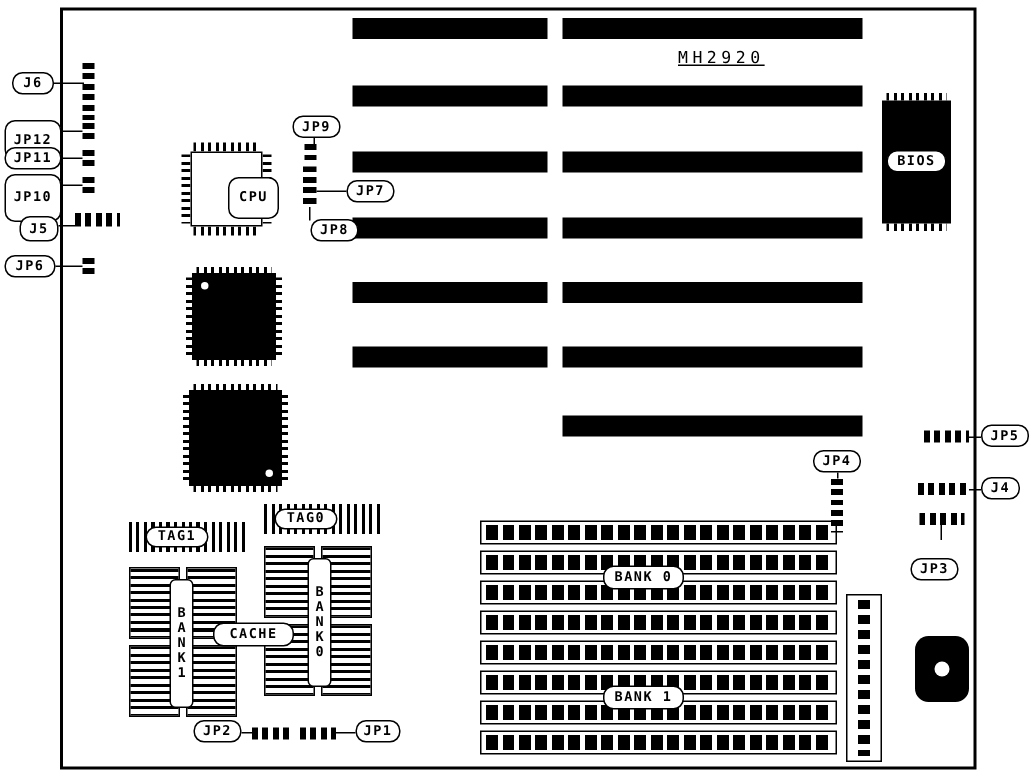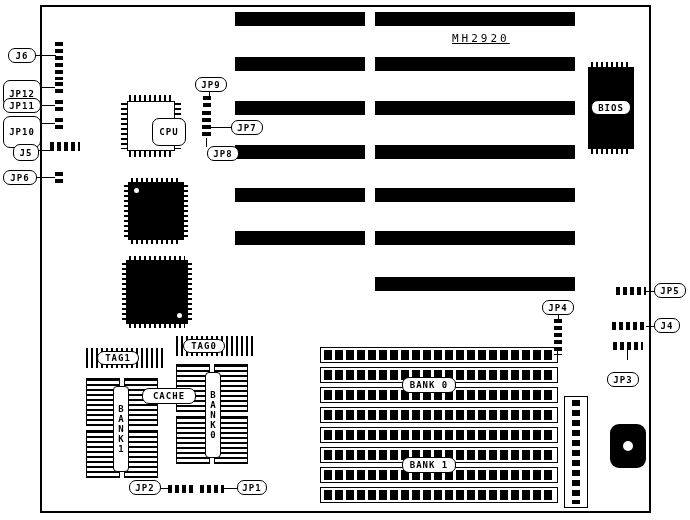--- a/index.html
+++ b/index.html
@@ -158,21 +158,21 @@
   <div class="stripe-v" style="left:124px;top:378px;width:34px;height:48px;"></div>
   <div class="stripe-v" style="left:124px;top:430px;width:34px;height:48px;"></div>
   <div class="lbl lbl-vert" style="left:113px;top:386px;width:16px;height:86px;display:flex;align-items:center;justify-content:center;">BANK1</div>
 
   <div class="stripe-v" style="left:176px;top:364px;width:34px;height:48px;"></div>
   <div class="stripe-v" style="left:176px;top:416px;width:34px;height:48px;"></div>
   <div class="stripe-v" style="left:214px;top:364px;width:34px;height:48px;"></div>
   <div class="stripe-v" style="left:214px;top:416px;width:34px;height:48px;"></div>
   <div class="lbl lbl-vert" style="left:205px;top:372px;width:16px;height:86px;display:flex;align-items:center;justify-content:center;">BANK0</div>
 
-  <div class="lbl" style="left:142px;top:388px;width:54px;height:16px;z-index:7;">CACHE</div>
+  <div class="lbl" style="left:142px;top:415px;width:54px;height:16px;z-index:7;">CACHE</div>
 
   <div class="simm" style="top:347px;"></div>
   <div class="simm" style="top:367px;"></div>
   <div class="simm" style="top:387px;"></div>
   <div class="simm" style="top:407px;"></div>
   <div class="simm" style="top:427px;"></div>
   <div class="simm" style="top:447px;"></div>
   <div class="simm" style="top:467px;"></div>
   <div class="simm" style="top:487px;"></div>
 

